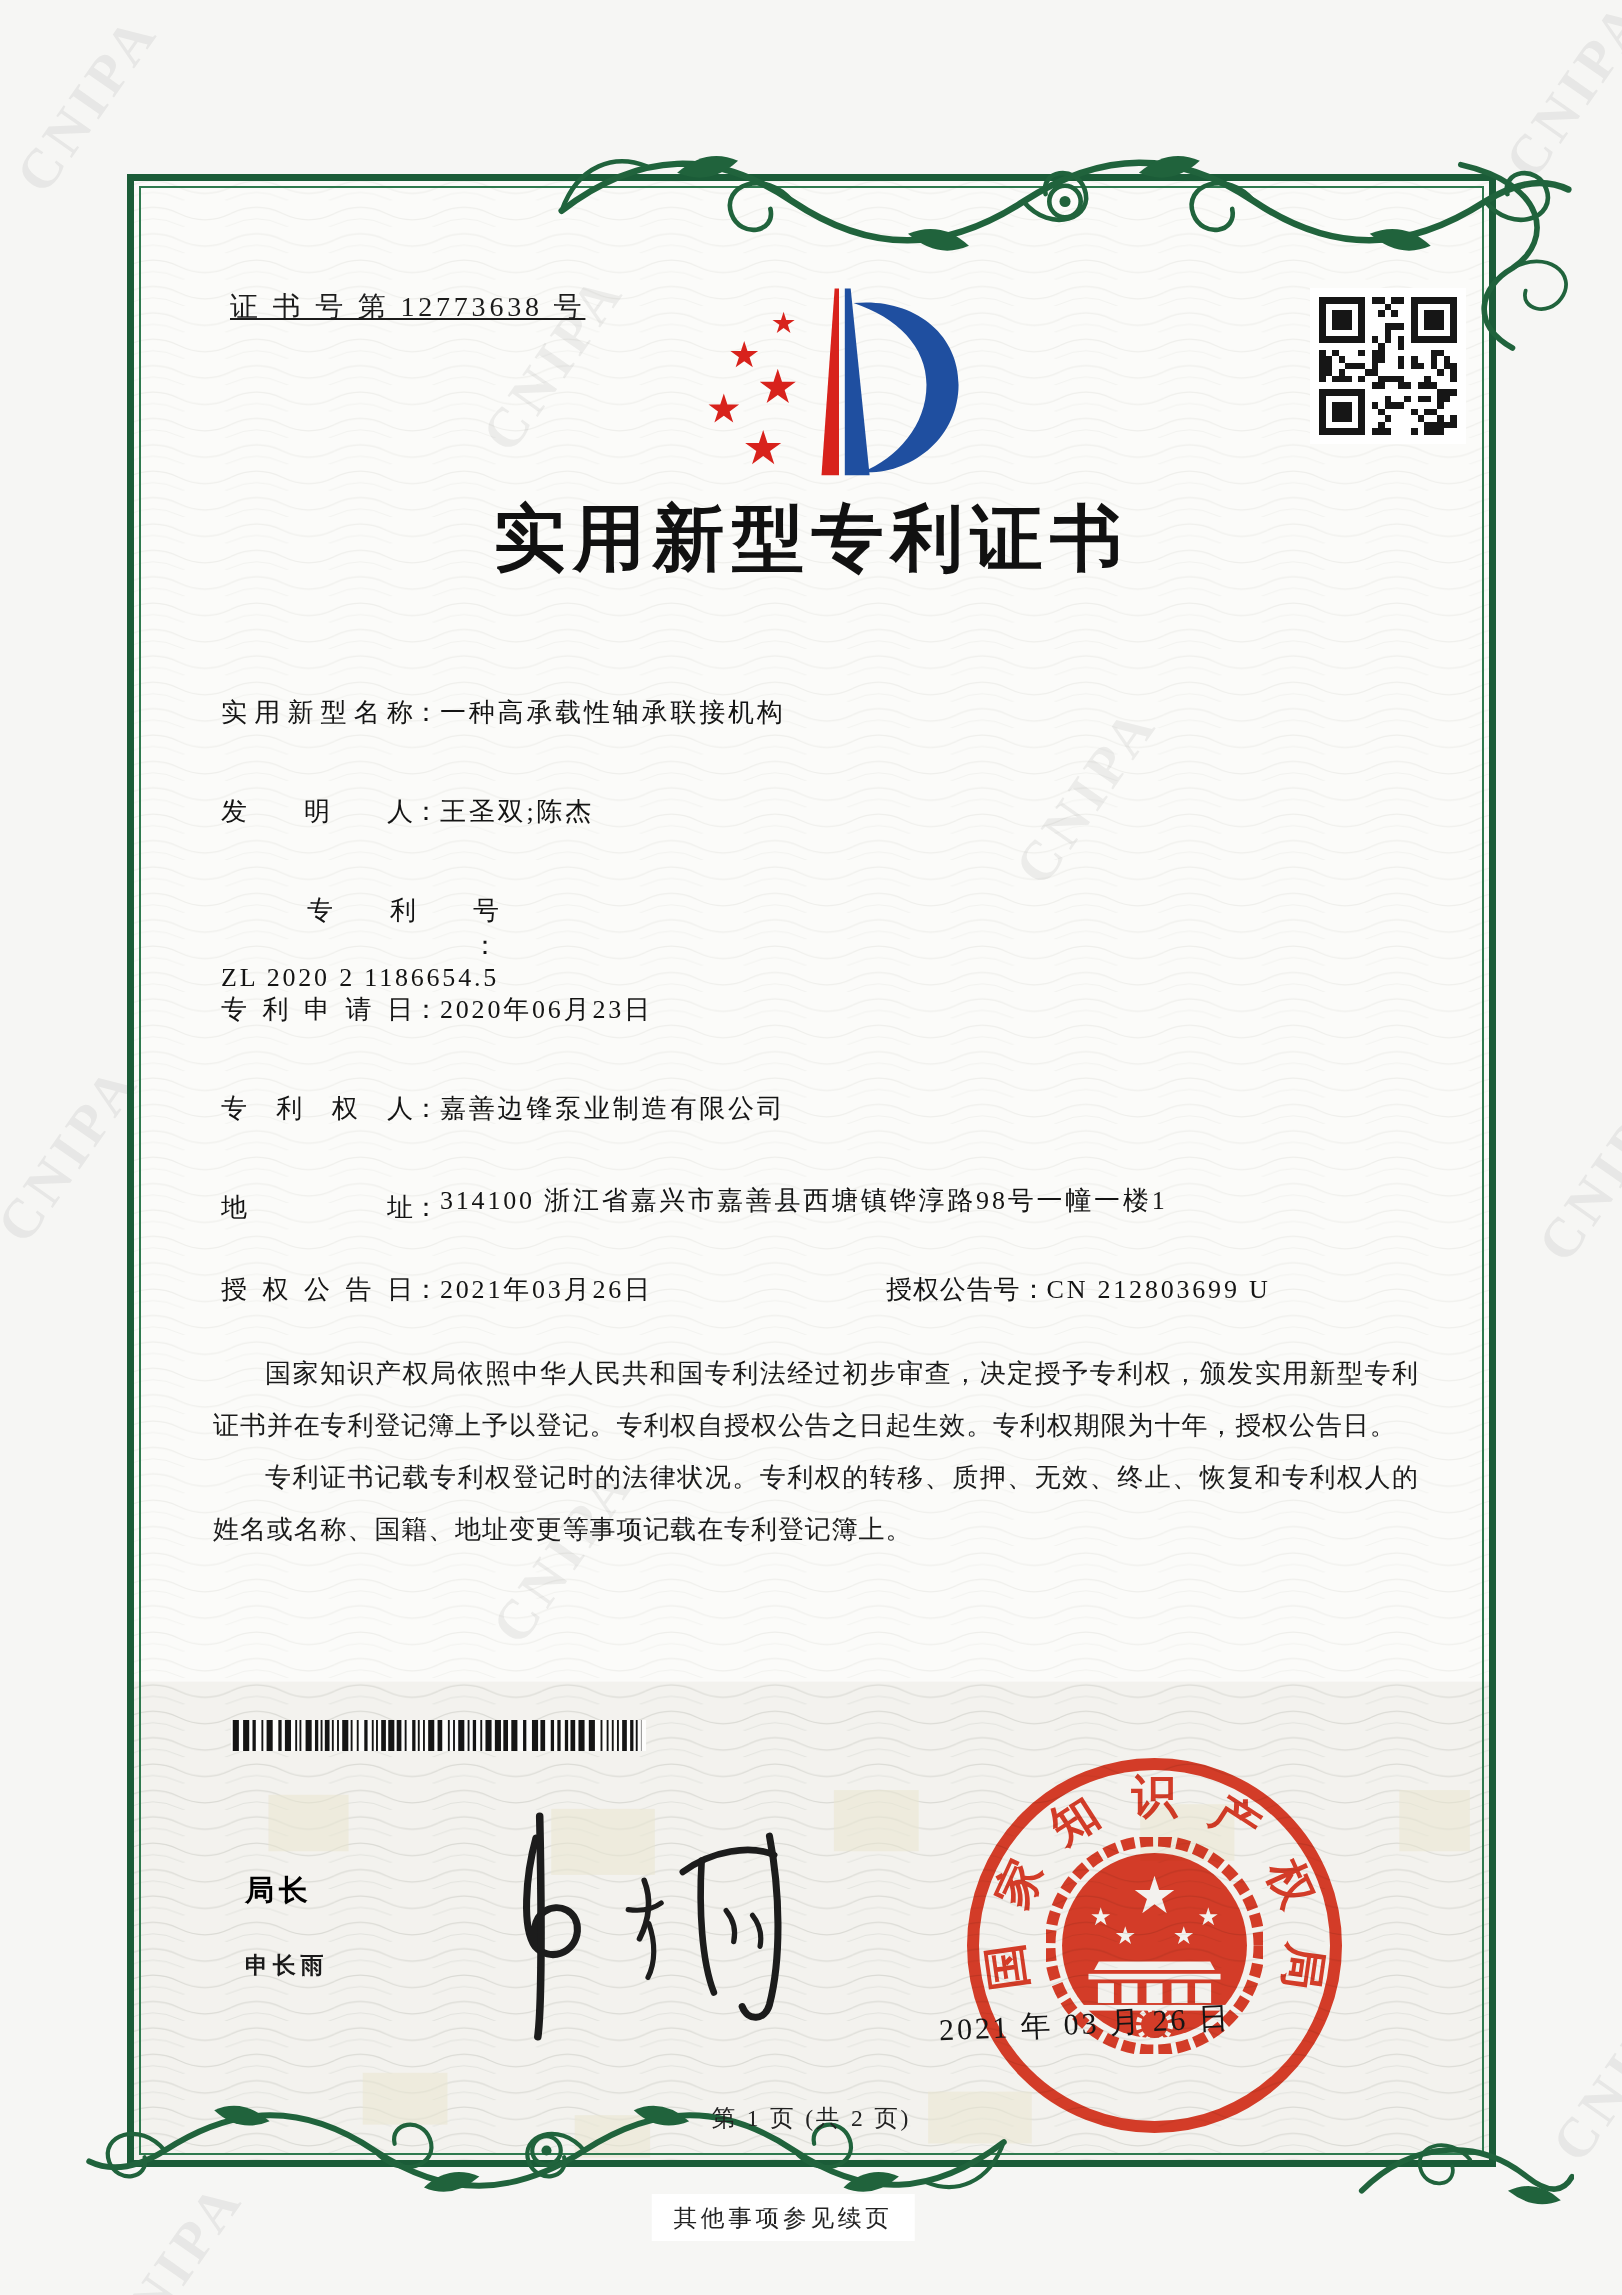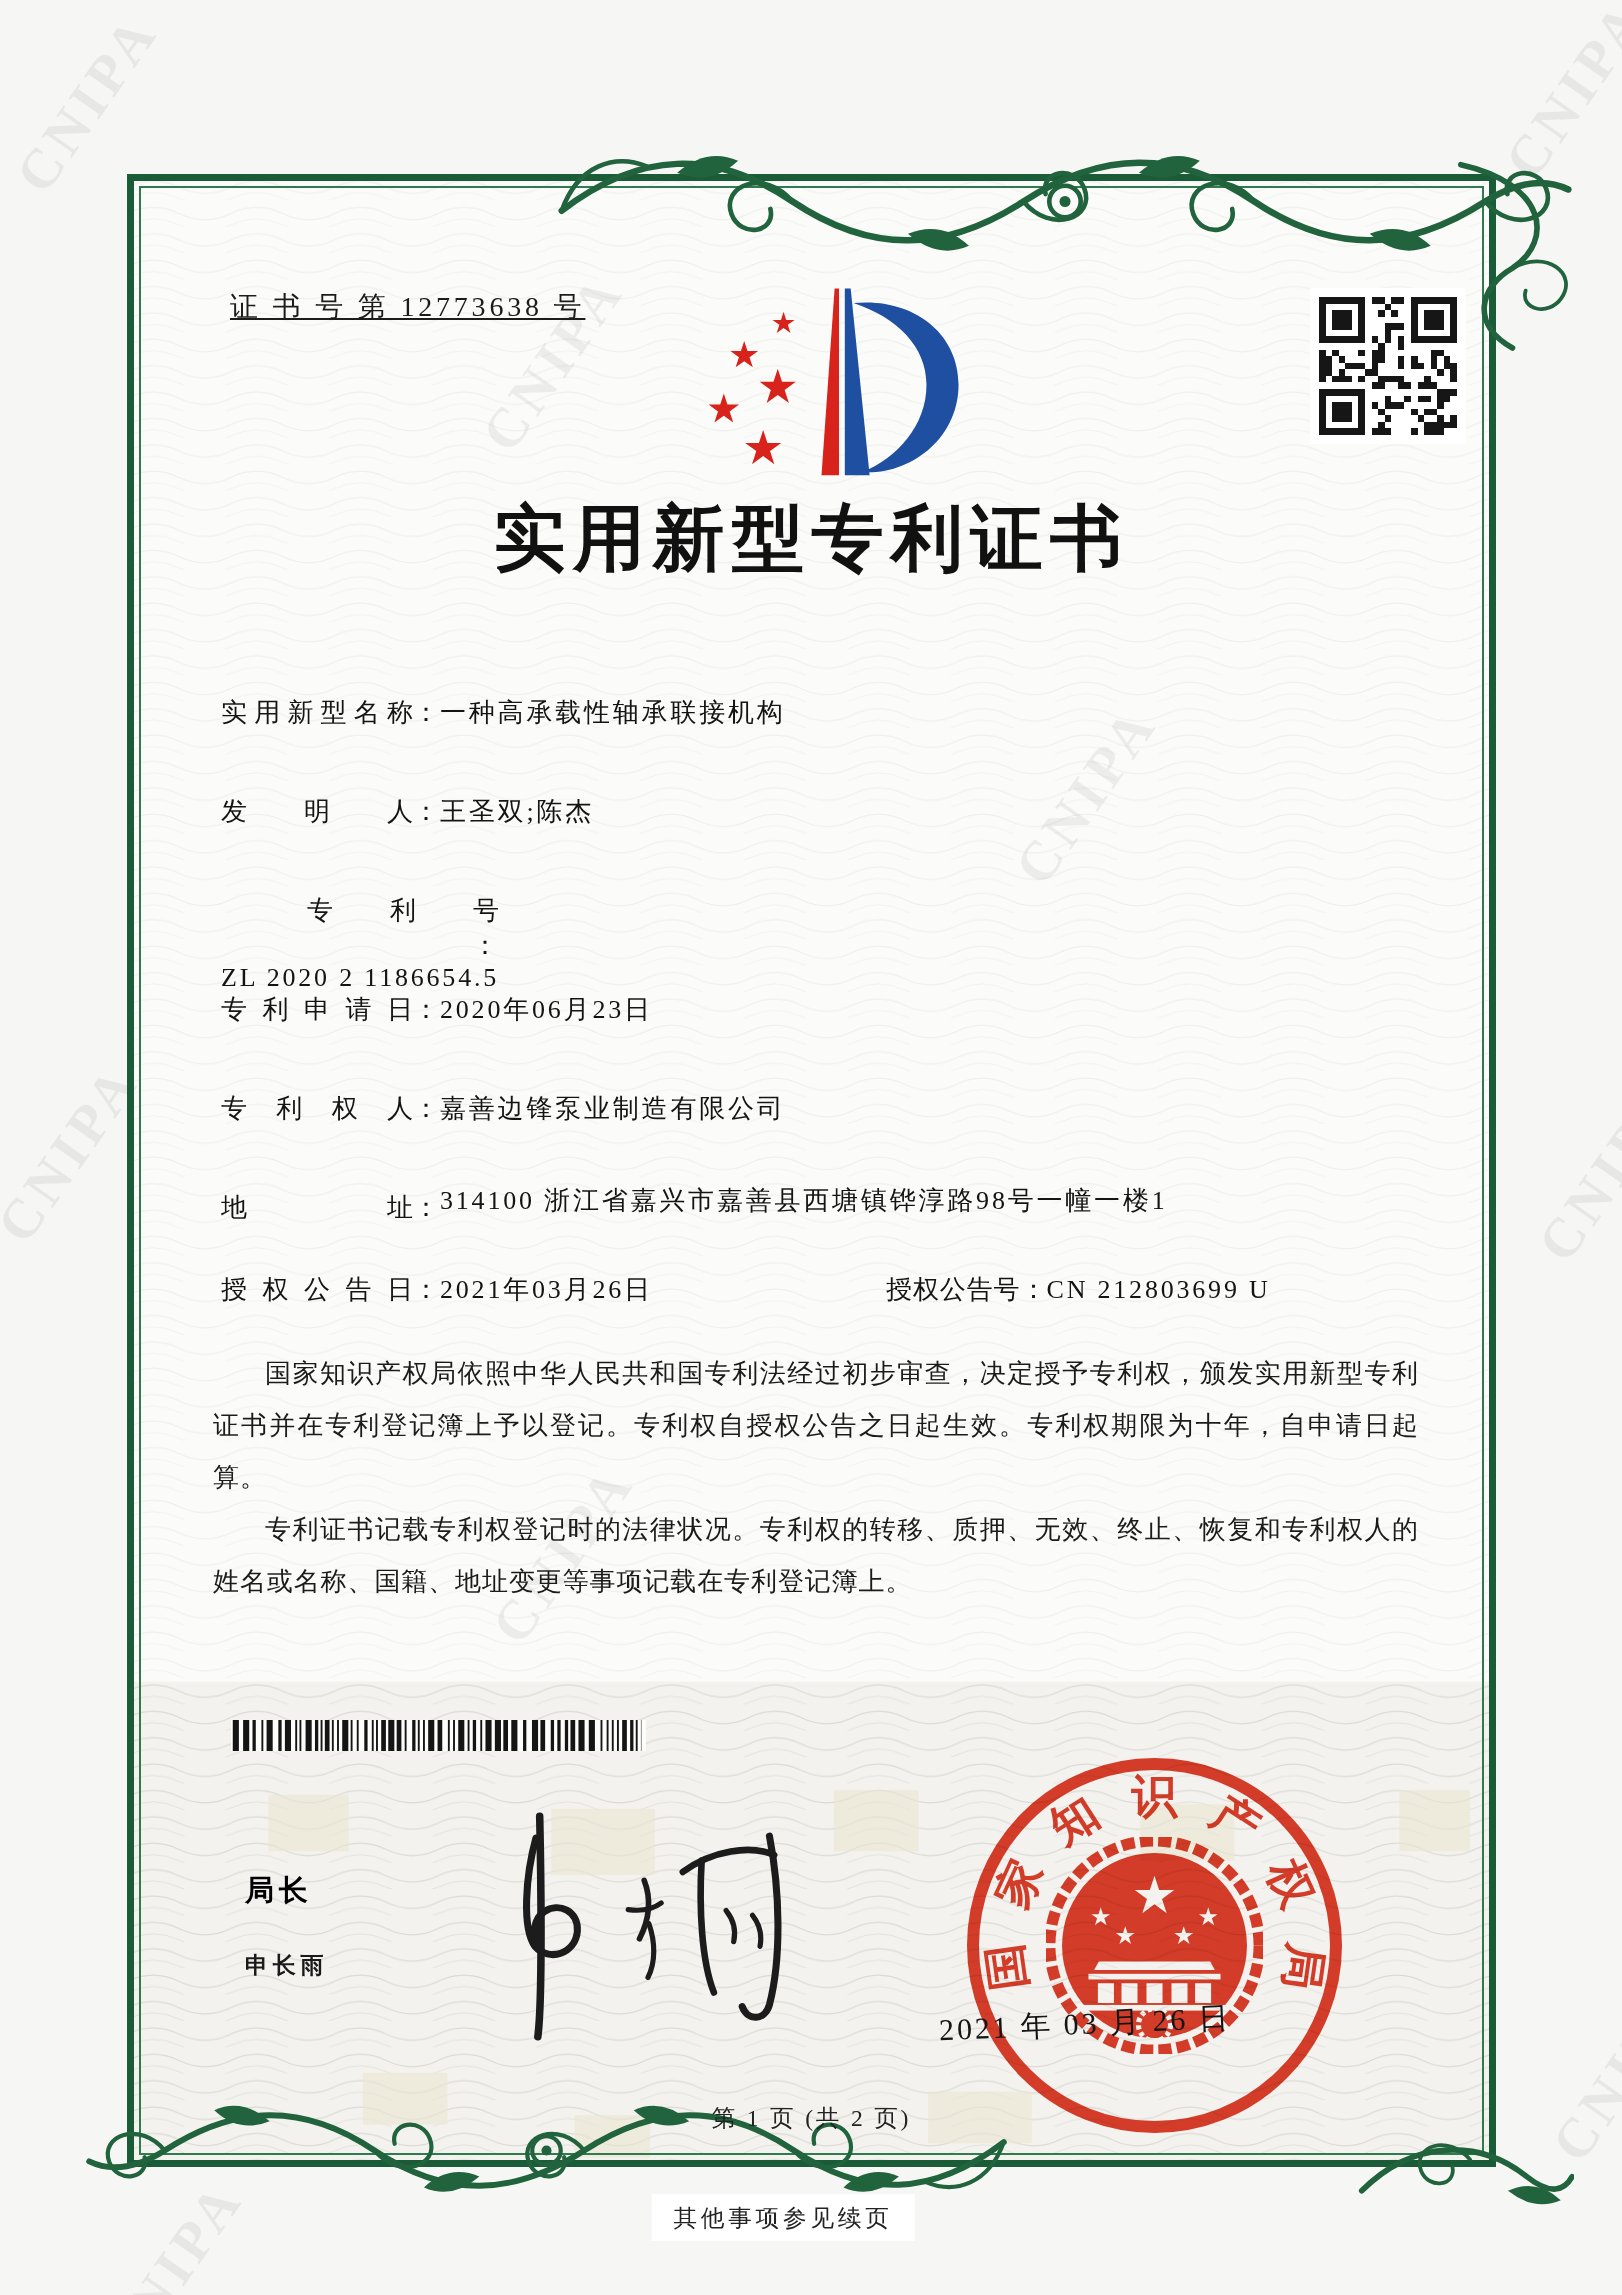--- a/index.html
+++ b/index.html
@@ -372,21 +372,21 @@
     <span class="lbl">授权公告日</span>
       <span class="colon">：</span>
       <span class="val">2021年03月26日</span>
     <span class="grant2">
       <span class="lbl2">授权公告号</span><span>：</span><span class="val">CN 212803699 U</span>
     </span>
   </div>
 </div>
 
 <div class="paras">
-  <p>国家知识产权局依照中华人民共和国专利法经过初步审查，决定授予专利权，颁发实用新型专利证书并在专利登记簿上予以登记。专利权自授权公告之日起生效。专利权期限为十年，自申请日起算。</p>
+  <p>国家知识产权局依照中华人民共和国专利法经过初步审查，决定授予专利权，颁发实用新型专利证书并在专利登记簿上予以登记。专利权自授权公告之日起生效。专利权期限为十年，授权公告日。</p>
   <p>专利证书记载专利权登记时的法律状况。专利权的转移、质押、无效、终止、恢复和专利权人的姓名或名称、国籍、地址变更等事项记载在专利登记簿上。</p>
 </div>
 
 <svg class="barcode" width="415" height="31" viewBox="0 0 880 66">
   <g>
       <rect x="2" y="0" width="13" height="66" fill="#151515"></rect>
       <rect x="24" y="0" width="13" height="66" fill="#151515"></rect>
       <rect x="44" y="0" width="7" height="66" fill="#151515"></rect>
       <rect x="63" y="0" width="4" height="66" fill="#151515"></rect>
       <rect x="74" y="0" width="13" height="66" fill="#151515"></rect>

